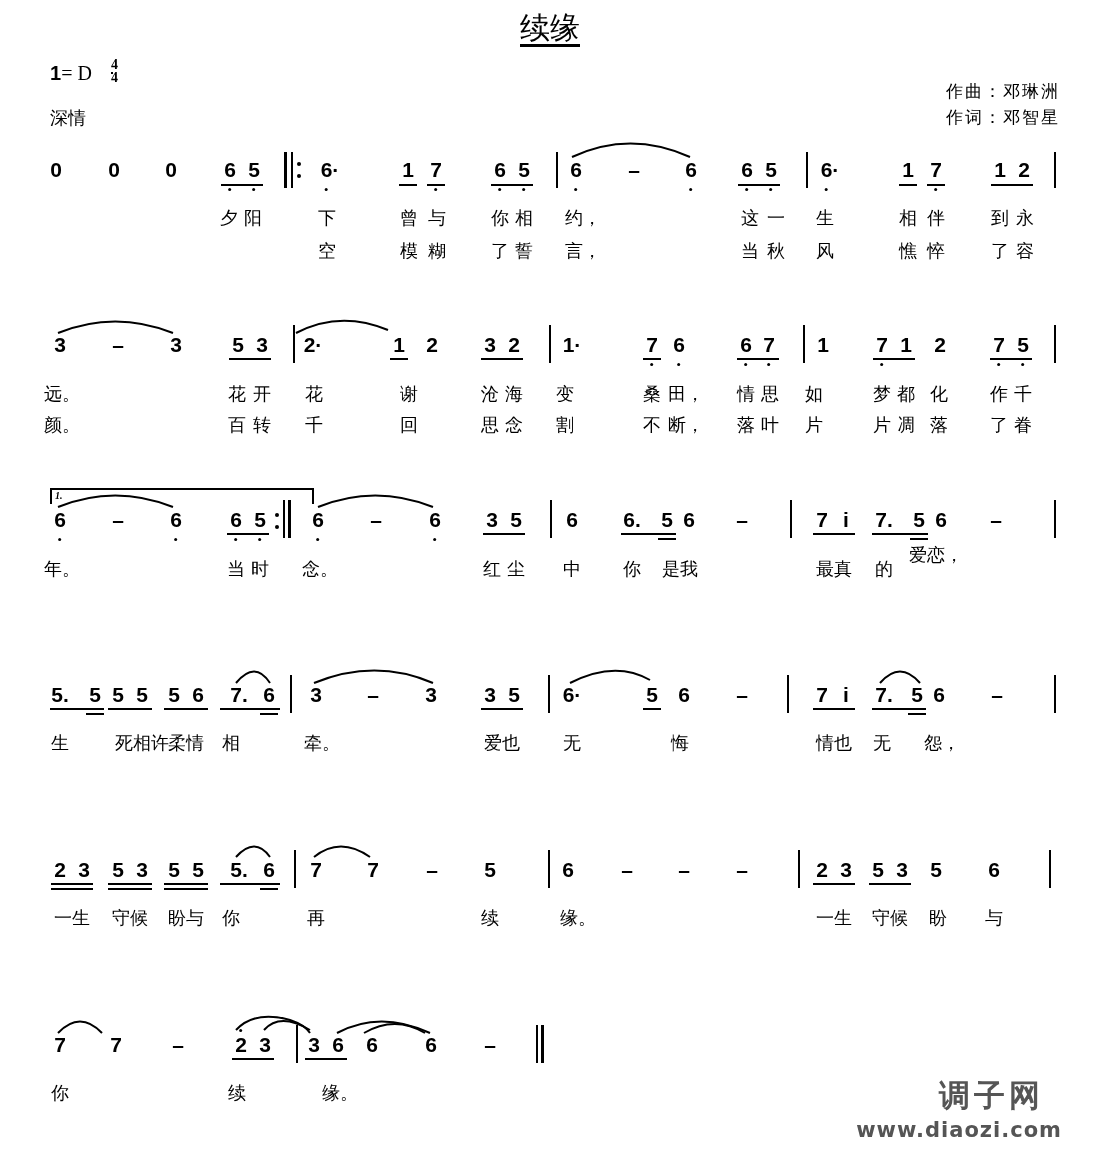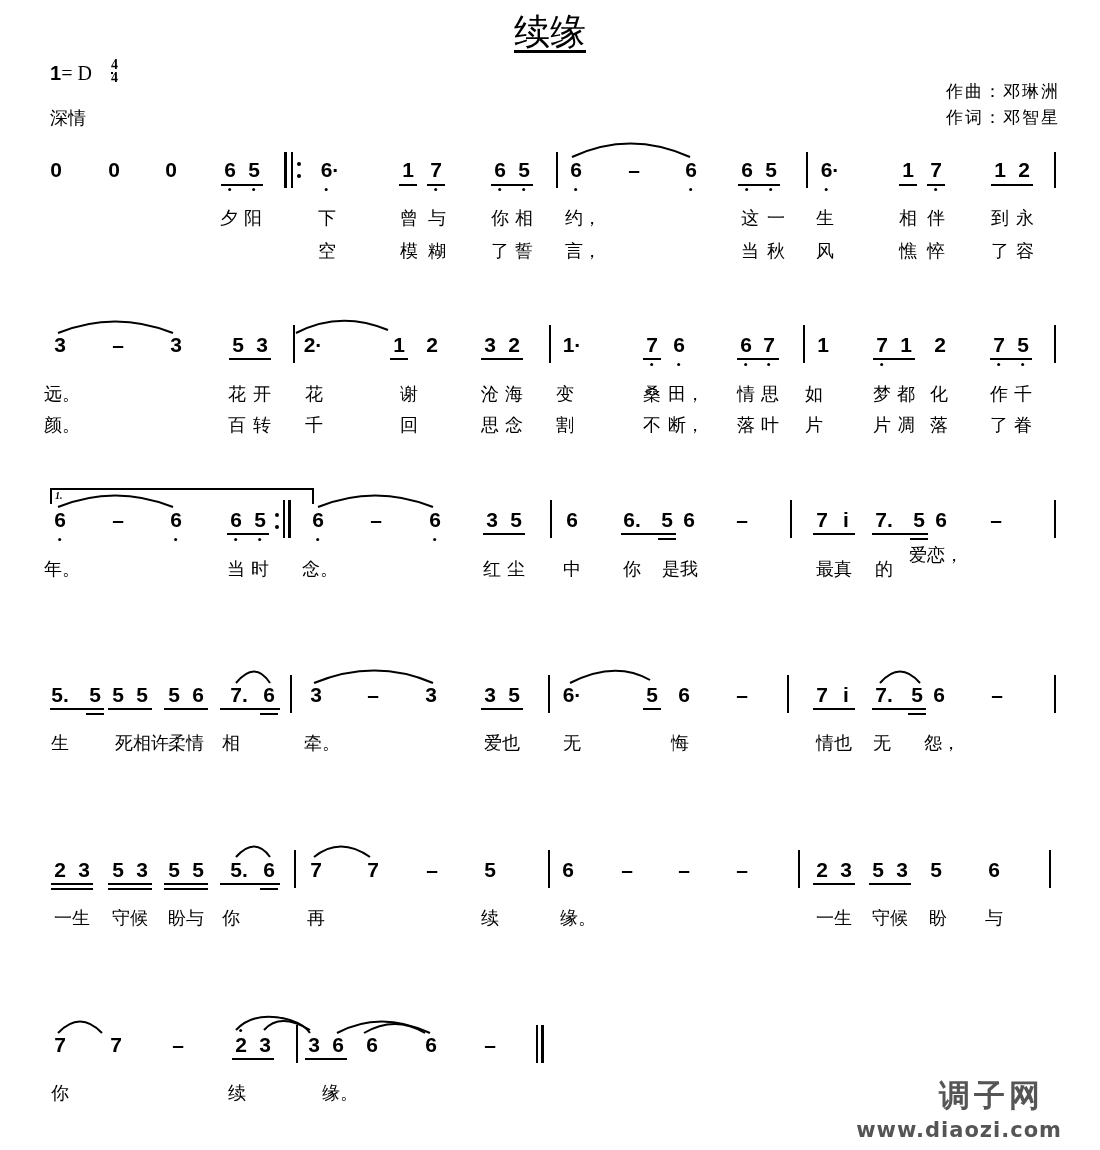--- a/index.html
+++ b/index.html
@@ -1,19 +1,19 @@
 <!DOCTYPE html>
 <html><head>
 <meta charset="utf-8">
 <style>
   html, body { margin: 0; padding: 0; background: #ffffff; }
   body { width: 1100px; height: 1150px; position: relative; overflow: hidden; color: #000; font-family: "DejaVu Sans", sans-serif; }
   .abs { position: absolute; }
   .title { left: 0; width: 1100px; top: 8px; text-align: center; }
-  .title span { font-family: "DejaVu Serif", serif; font-size: 36px; text-decoration: underline; text-underline-offset: 6px; padding: 0 4px; }
+  .title span { font-family: "DejaVu Serif", serif; font-size: 30px; text-decoration: underline; text-underline-offset: 6px; padding: 0 4px; }
   .key { left: 50px; top: 62px; font-family: "Liberation Serif", serif; font-size: 20px; }
   .key b { font-family: "Liberation Sans", sans-serif; }
   .timesig { left: 111px; top: 58px; font-family: "Liberation Serif", serif; font-weight: bold; font-size: 14px; line-height: 13px; text-align: center; }
   .timesig .bar { height: 1.5px; background: #000; margin: 1px 0; }
   .tempo { left: 50px; top: 106px; font-size: 18px; }
   .credit { right: 40px; font-size: 17px; letter-spacing: 2px; }
   .note { position: absolute; font-family: "Liberation Sans", sans-serif; font-weight: bold; font-size: 21px; transform: translateX(-50%); line-height: 24px; }
   .note .dot-low { position: absolute; left: 50%; bottom: -9px; width: 3px; height: 3px; margin-left: -1.5px; background: #000; border-radius: 50%; }
   .note .dot-high { position: absolute; left: 50%; top: -4px; width: 3px; height: 3px; margin-left: -1.5px; background: #000; border-radius: 50%; }
   .ul { position: absolute; height: 2px; background: #000; }

